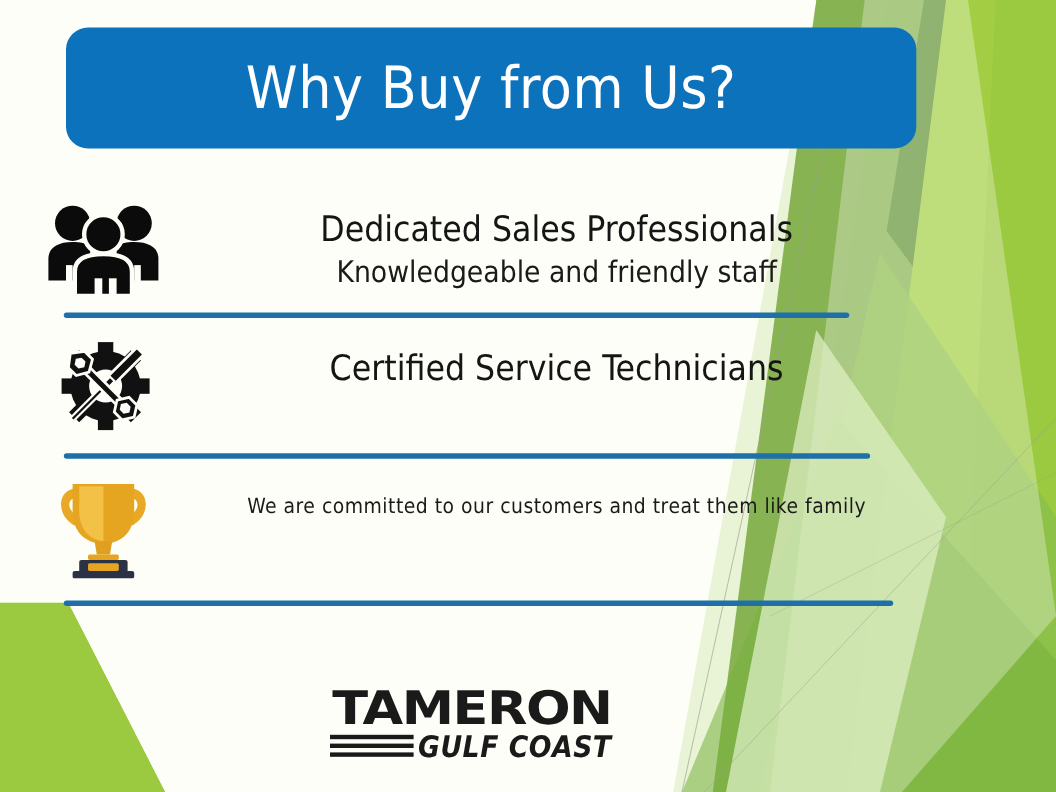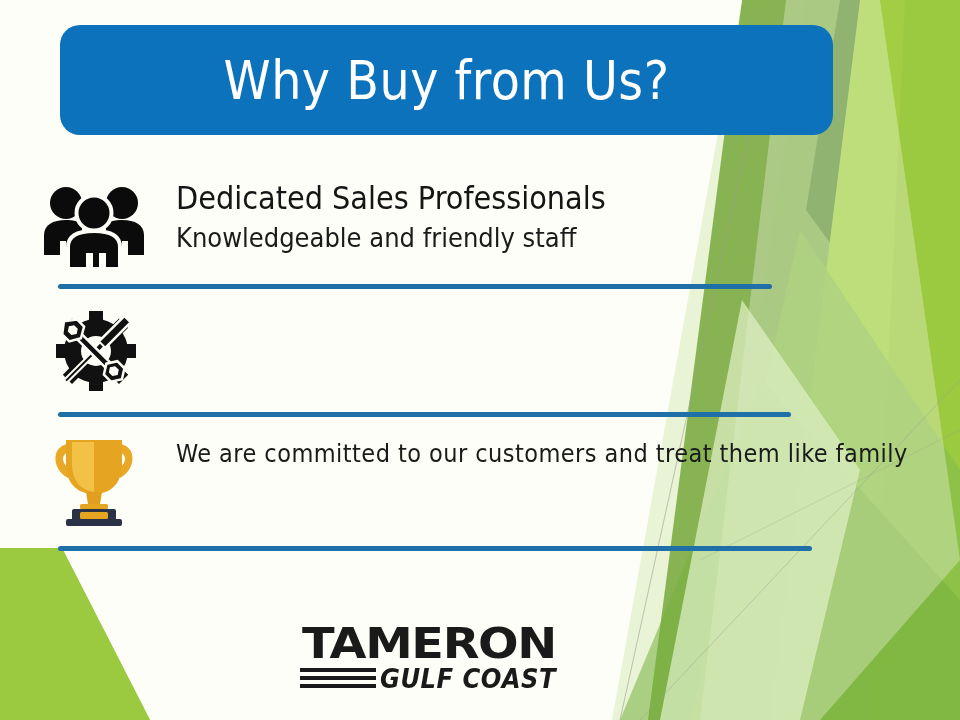--- a/index.html
+++ b/index.html
@@ -74,40 +74,41 @@
     width: 112px;
     height: 92px;
     display: flex;
     align-items: center;
     justify-content: center;
   }
 
   .feature-textblock {
     position: absolute;
     left: 138px;
-    top: 1px;
+    top: 11px;
     width: 660px;
+    text-align: center;
   }
   .feature-title {
     font-size: 32px;
     color: #151515;
     line-height: 1.12;
     font-family: "DejaVu Sans Condensed", "Liberation Sans Narrow", "Liberation Sans", sans-serif;
     white-space: nowrap;
   }
   .feature-sub {
     margin-top: 5px;
     font-size: 27px;
     color: #1A1A1A;
     line-height: 1.15;
     font-family: "DejaVu Sans Condensed", "Liberation Sans Narrow", "Liberation Sans", sans-serif;
     white-space: nowrap;
   }
   #row-2 .feature-sub {
-    font-size: 25px;
+    font-size: 19px;
     letter-spacing: 0.45px;
   }
 
   
   .divider {
     position: absolute;
     height: 5px;
     background: #1F6FA8;
     border-radius: 2.5px;
     left: 58px;
@@ -213,20 +214,21 @@
           <g transform="rotate(-45 52 45)">
             <rect x="49" y="10" width="7" height="66" fill="#111111" stroke="#FDFEF7" stroke-width="2.5"></rect>
             <path d="M52.5,2 L63,10 L63,20 L52.5,26 L42,20 L42,10 Z" fill="#111111" stroke="#FDFEF7" stroke-width="2.5"></path>
             <path d="M52.5,9 L57,12 L57,17 L52.5,20 L48,17 L48,12 Z" fill="#FDFEF7"></path>
             <path d="M52.5,84 L62,78 L62,68 L52.5,62 L43,68 L43,78 Z" fill="#111111" stroke="#FDFEF7" stroke-width="2.5"></path>
             <path d="M52.5,78 L57,75 L57,70 L52.5,67 L48,70 L48,75 Z" fill="#FDFEF7"></path>
           </g>
         </svg>
       </div>
       <div class="feature-textblock">
+        <div class="feature-title">Certified Service Technicians</div>
       </div>
     </div>
   </div>
   <div class="divider" id="divider-1"></div>
 
   <div class="feature-row" id="row-2">
     <div class="feature-inner">
       <div class="feature-icon">
         <svg width="96" height="92" viewBox="0 0 96 92">
 

